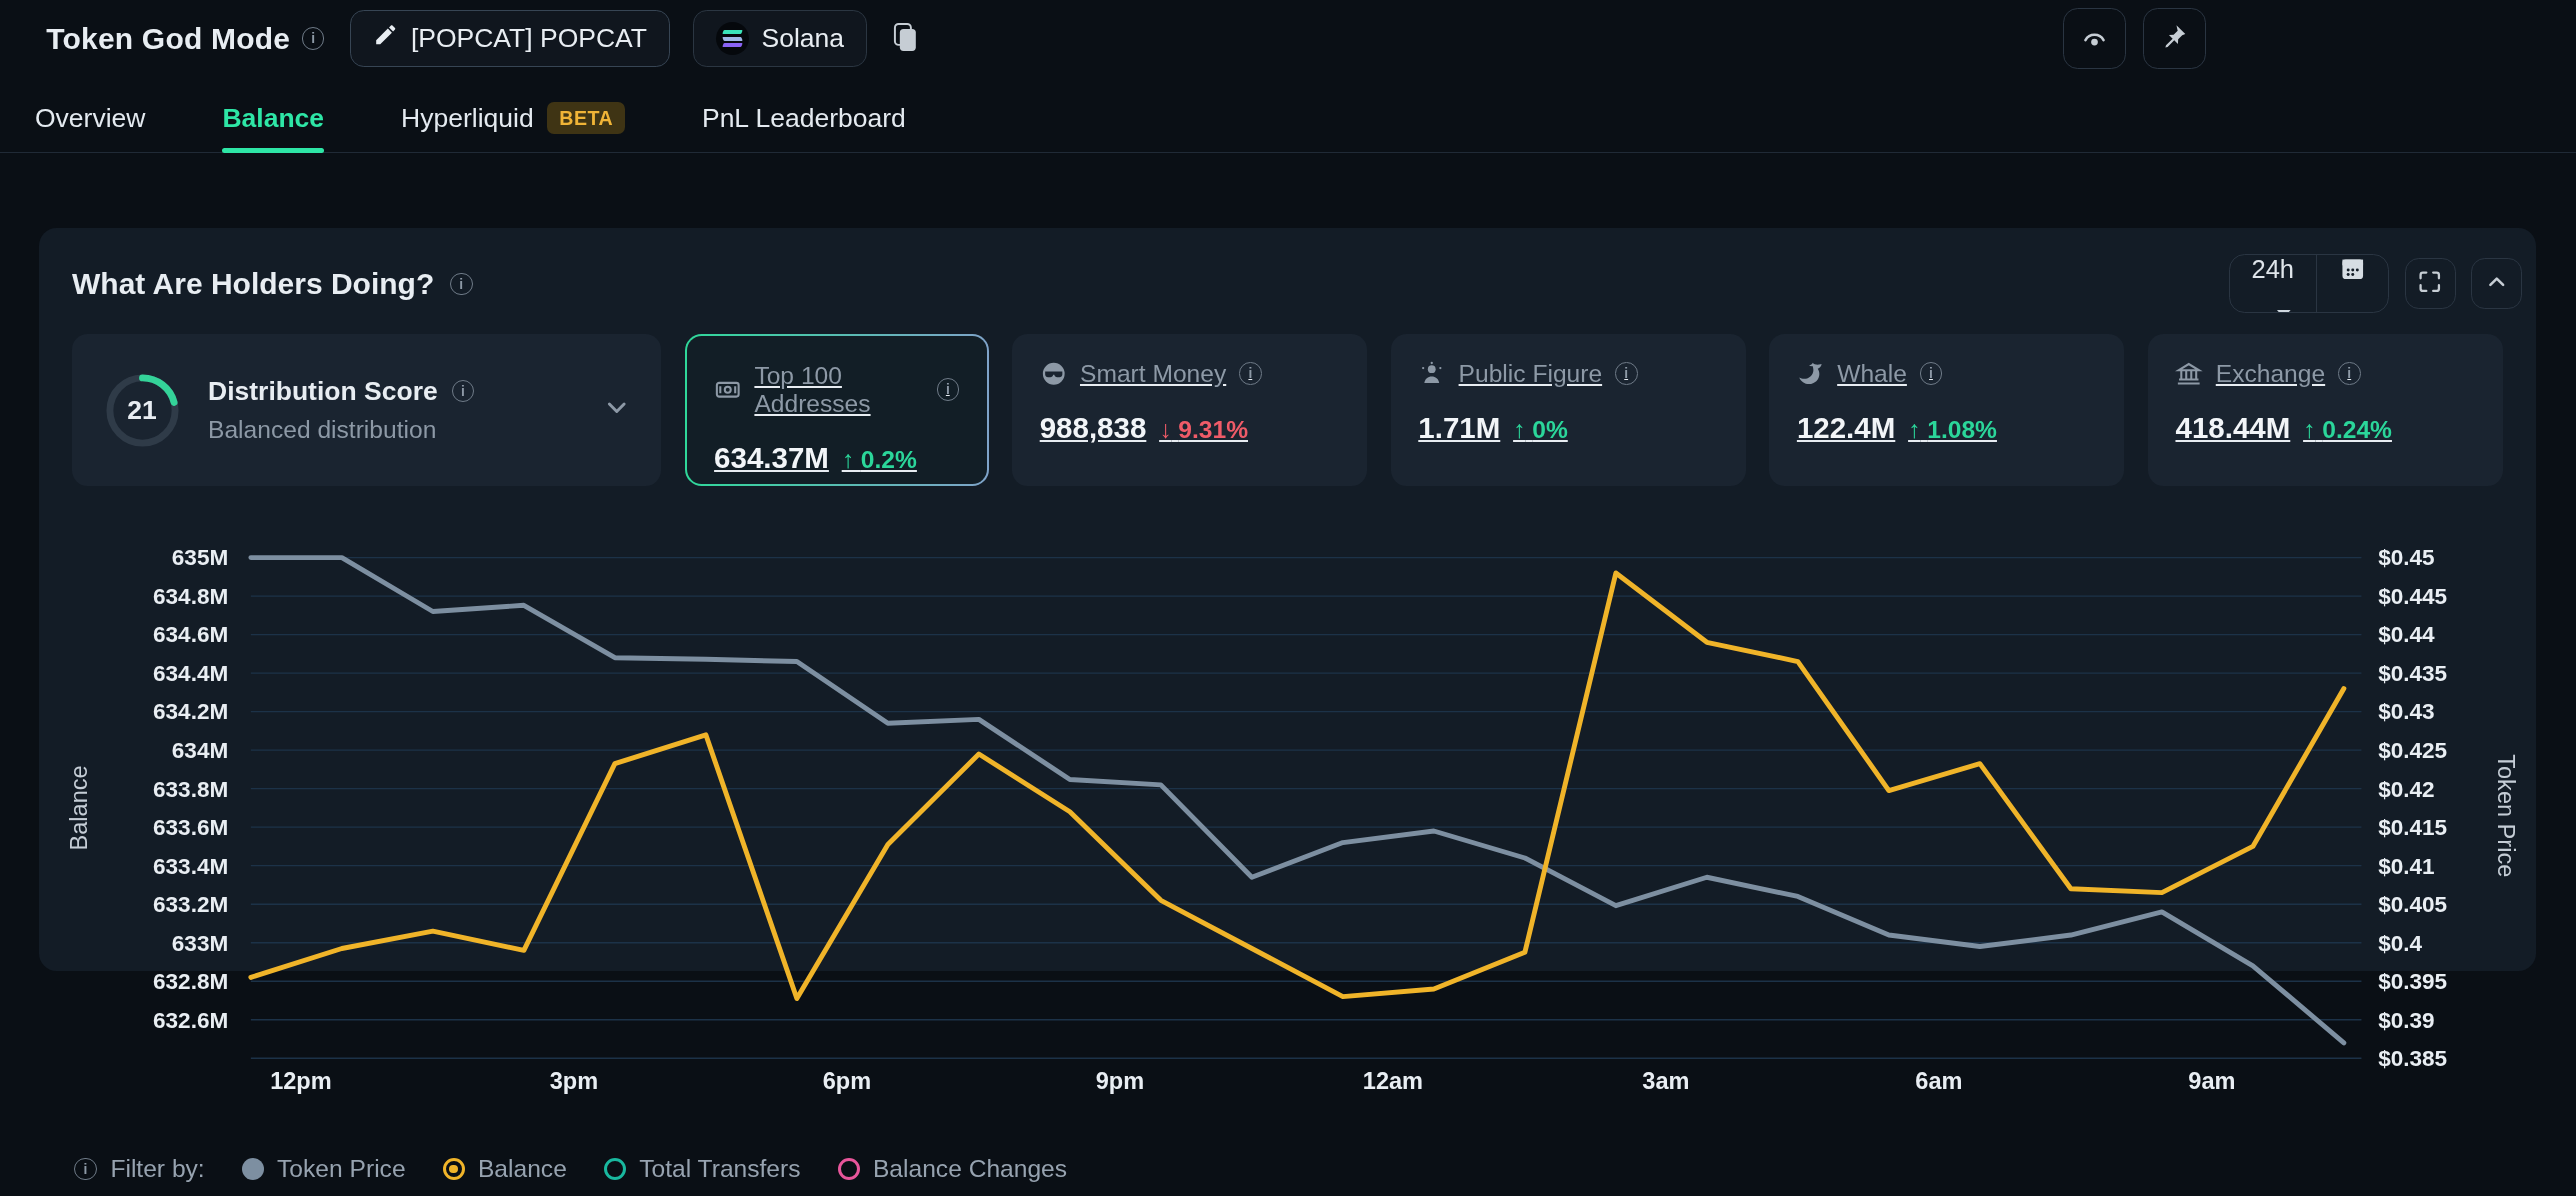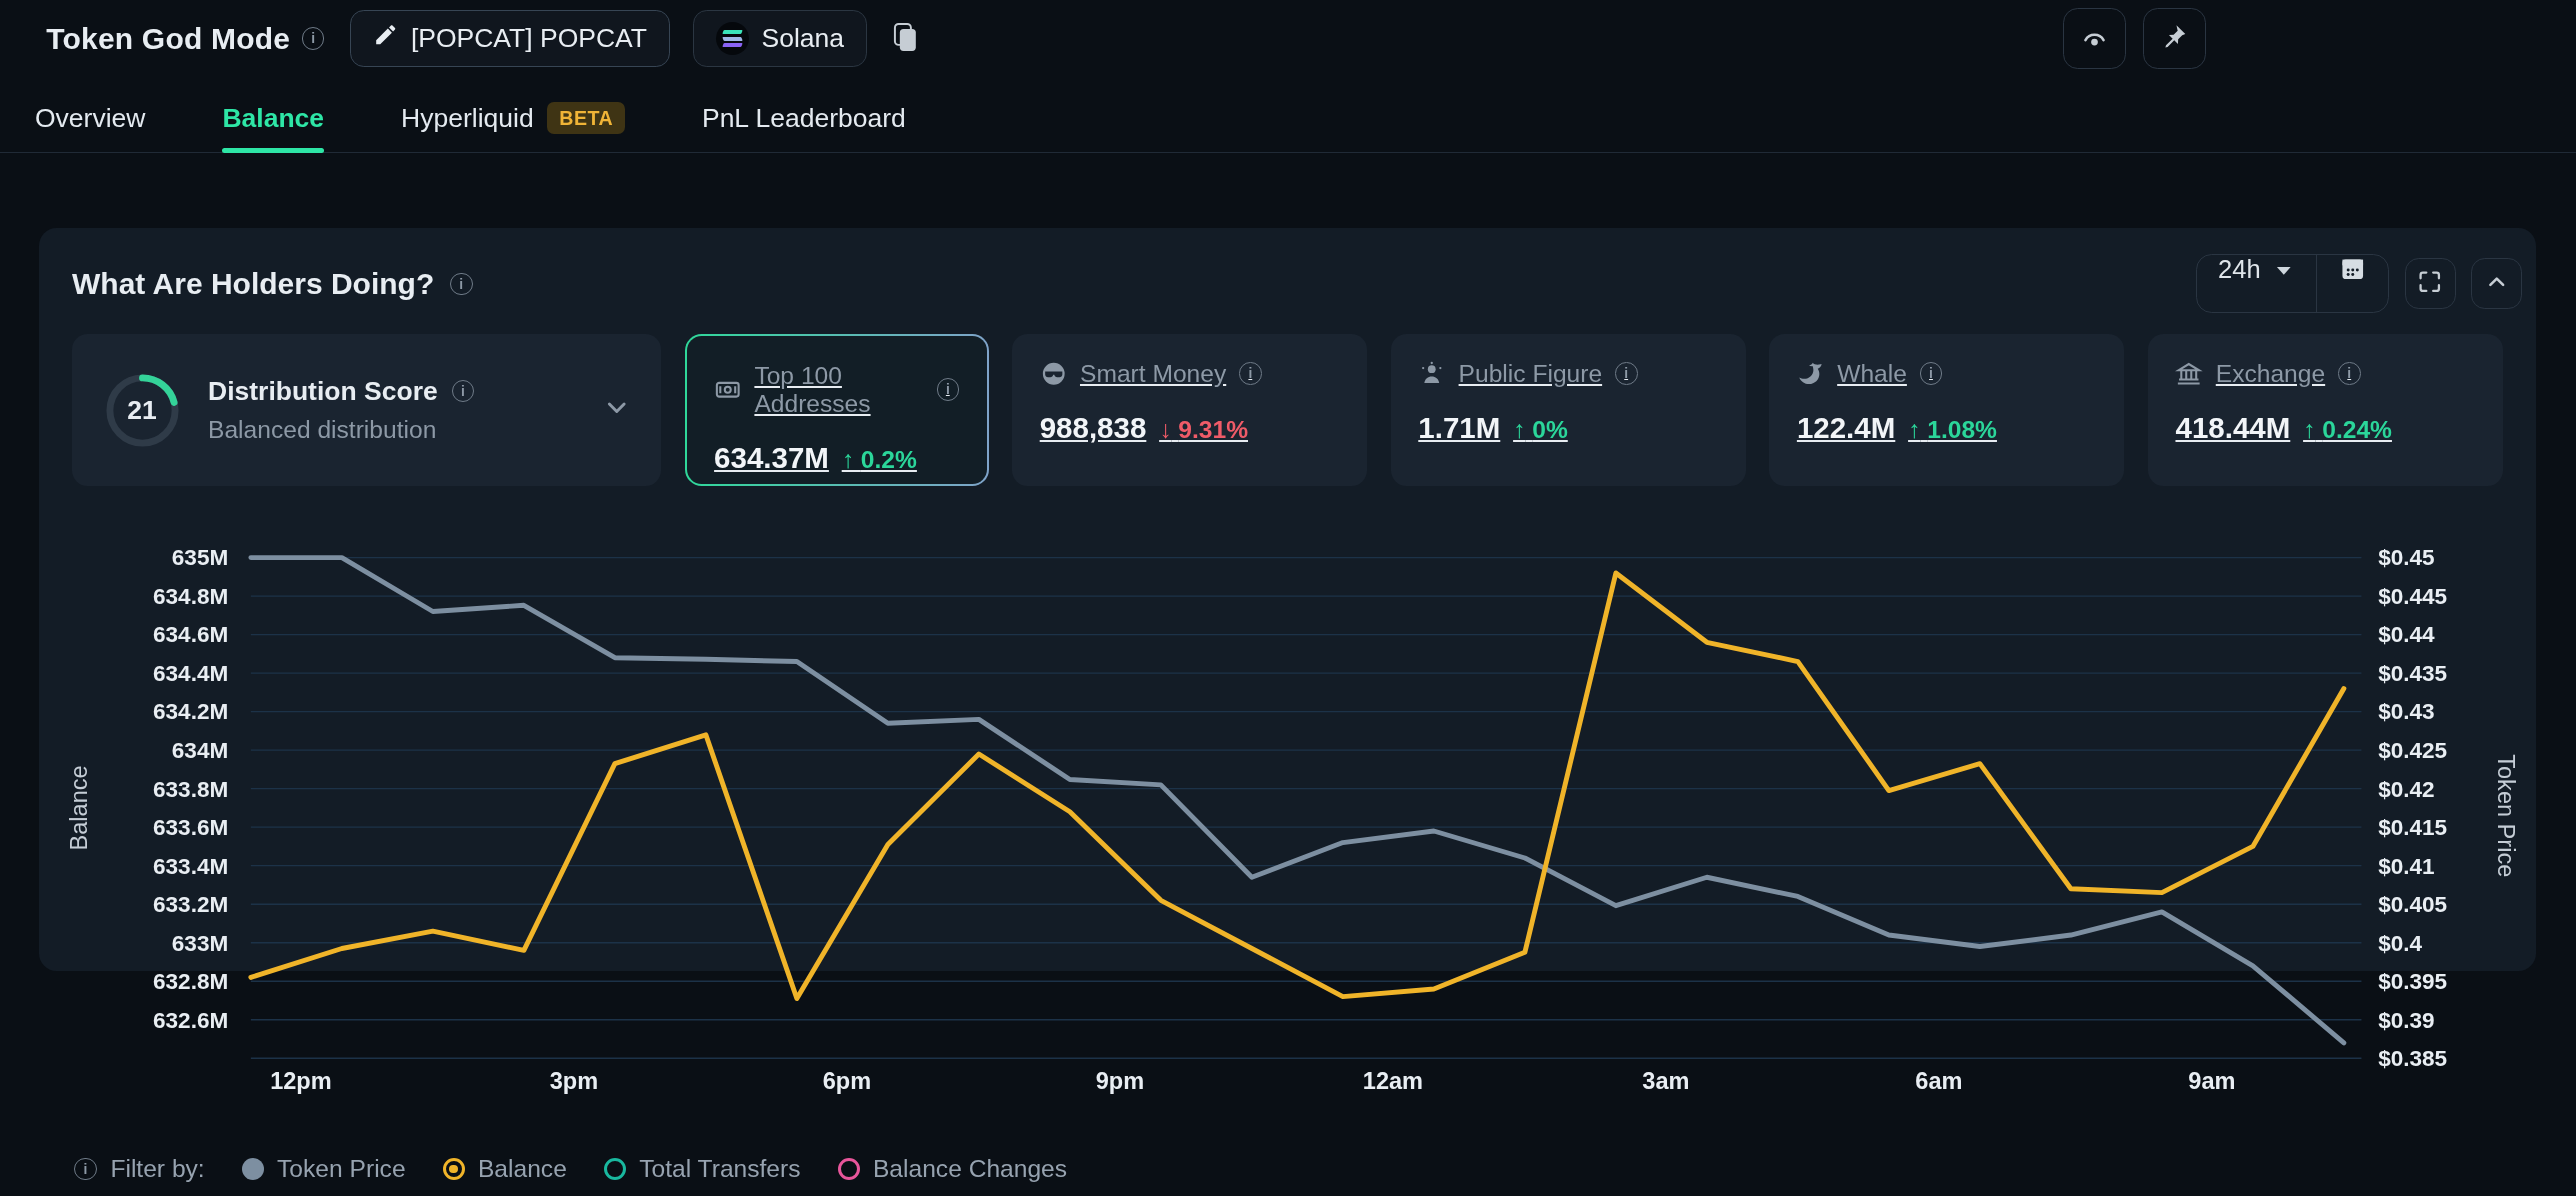--- a/index.html
+++ b/index.html
@@ -48,22 +48,22 @@
   .beta-badge { background:#3f3414; color:#f0b437; font-size:19.6px; font-weight:700;
     padding:4.9px 11.8px; border-radius:6.9px; letter-spacing:0.5px; }
   
   .panel { position:absolute; left:39px; top:228px; width:2497px; height:743px;
     background:#131c26; border-radius:17.7px; }
   .panel-title-row { position:absolute; left:33px; top:39px; display:flex; align-items:center; gap:15.7px; }
   .panel-title { font-size:30px; font-weight:700; }
   .controls { position:absolute; right:13.8px; top:25.5px; display:flex; align-items:center; gap:15.7px; }
   .seg { display:flex; align-items:center; height:59px; border:1.5px solid #2a3542;
     border-radius:15.7px; overflow:hidden; }
-  .seg-part { display:flex; align-items:flex-start; gap:13.8px; padding:0 21.6px; height:100%;
-    cursor:pointer; font-size:25.5px; color:#dfe5ea; }
+  .seg-part { display:flex; align-items:flex-end; gap:13.8px; padding:0 21.6px; height:100%;
+    cursor:pointer; font-size:25.5px; color:#dfe5ea;flex-direction:column; }
   .seg-div { width:1.5px; height:100%; background:#2a3542; }
   .iconbtn { width:51px; height:51px; border:1.5px solid #2a3542; border-radius:13.8px;
     background:none; display:flex; align-items:center; justify-content:center; cursor:pointer; }
   
   .stats-row { position:absolute; left:33px; top:106px; width:2431px; display:flex; gap:23.6px; }
   .dist-card { flex:0 0 589px; height:152px; background:#1a2430; border-radius:15.7px;
     display:flex; align-items:center; padding:0 29.5px; gap:25.5px; cursor:pointer; }
   .gauge-wrap { position:relative; width:81px; height:81px; flex:0 0 auto; }
   .gauge-score { position:absolute; inset:0; display:flex; align-items:center;
     justify-content:center; font-size:26.5px; font-weight:700; }

